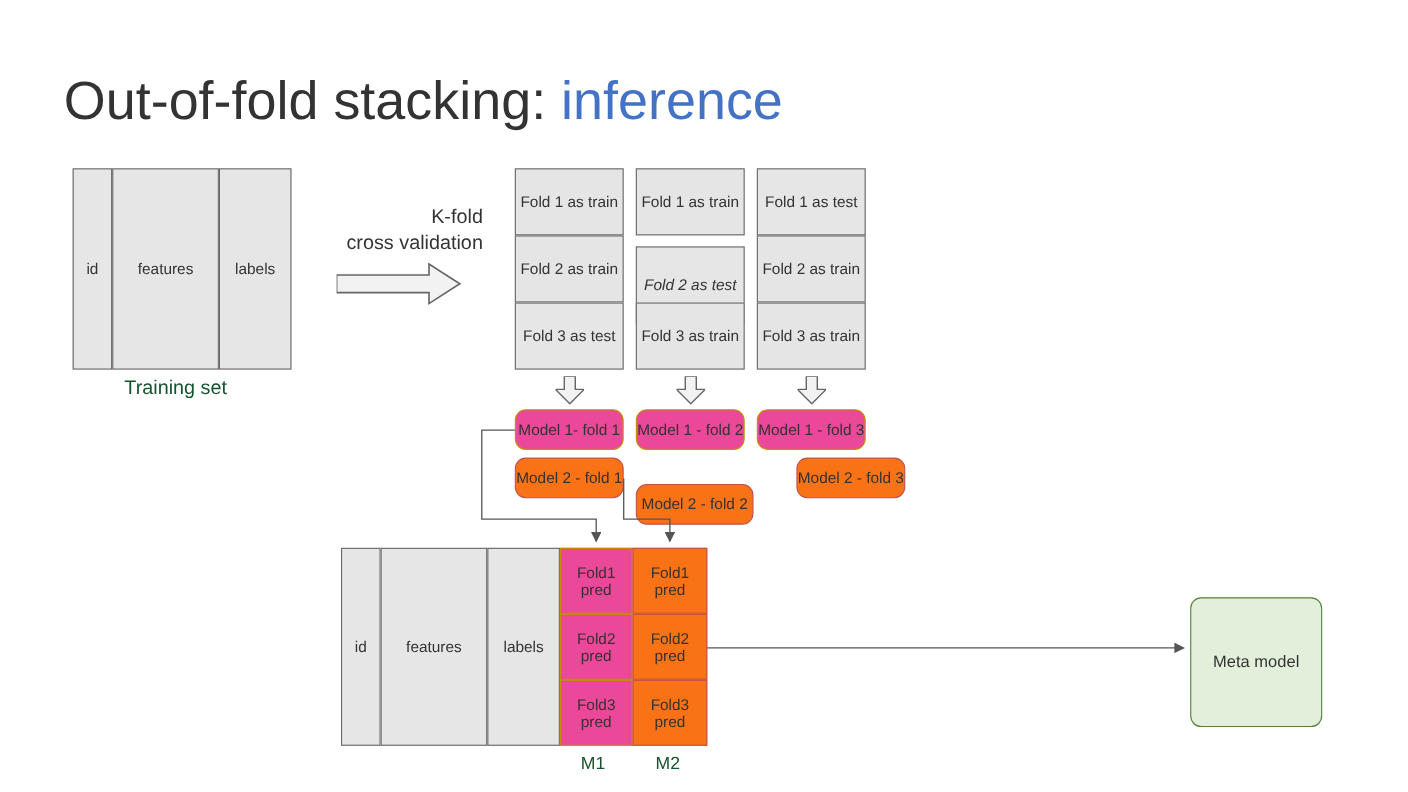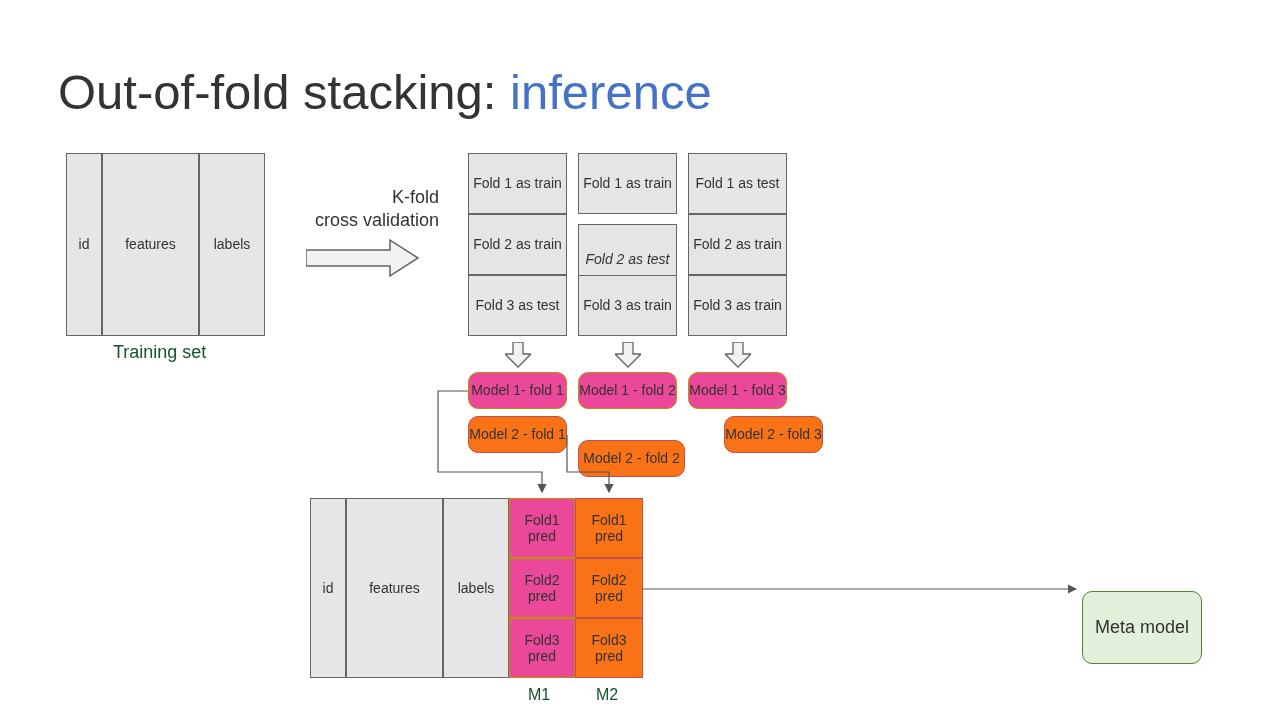--- a/index.html
+++ b/index.html
@@ -130,13 +130,13 @@
     </marker>
   </defs>
 
   <path d="M468 391 H438 V472 H542 V492" fill="none" stroke="#555" stroke-width="1.2" marker-end="url(#arrHead)"></path>
 
   <path d="M567 435 V472 H609 V492" fill="none" stroke="#555" stroke-width="1.2" marker-end="url(#arrHead)"></path>
 
   <path d="M643 589 H1076" fill="none" stroke="#555" stroke-width="1.2" marker-end="url(#arrHead)"></path>
 </svg>
 
-<div class="cell green rounded" style="left:1082px; top:543px; width:120px; height:73px; font-size:18px;margin-top:48px;">Meta model</div>
+<div class="cell green rounded" style="left:1082px; top:543px; width:120px; height:118px; font-size:15px;">Meta model</div>
 
 </body></html>

